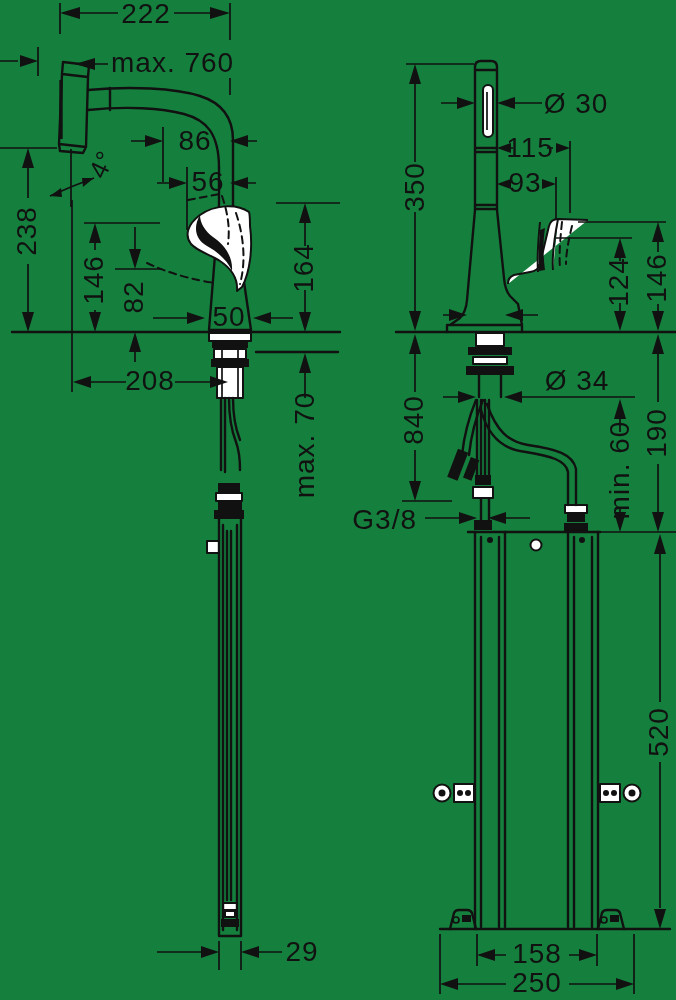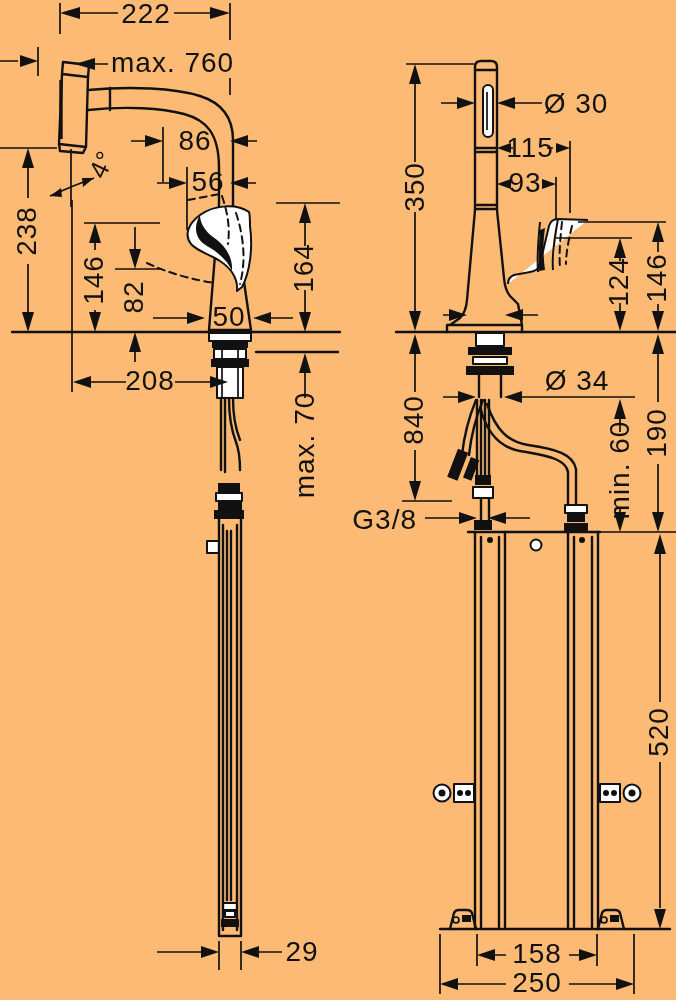--- a/index.html
+++ b/index.html
@@ -1,16 +1,16 @@
 <!DOCTYPE html>
 <html><head>
 <meta charset="utf-8">
 <style>
   html,body{margin:0;padding:0;background:#ffffff;}
-  .stage{width:676px;height:1000px;position:relative;background:#fdba74;overflow:hidden;}
+  .stage{width:676px;height:1000px;position:relative;background:#15803d;overflow:hidden;}
   svg{display:block;}
   .s2{stroke:#111;stroke-width:2.4;fill:none;stroke-linecap:round;stroke-linejoin:round;}
   .s3{stroke:#111;stroke-width:3.4;fill:none;}
   .s1{stroke:#111;stroke-width:1.7;fill:none;}
   .fb{fill:#111;stroke:none;}
   .fw{fill:#fff;stroke:#111;stroke-width:2;stroke-linejoin:round;}
   .dash{stroke:#111;stroke-width:2;fill:none;stroke-dasharray:7 5;stroke-linecap:round;}
   text.t{font-family:"Liberation Sans",sans-serif;font-size:28px;fill:#111;letter-spacing:1px;}
   text.sm{font-size:26px;}
 </style>

